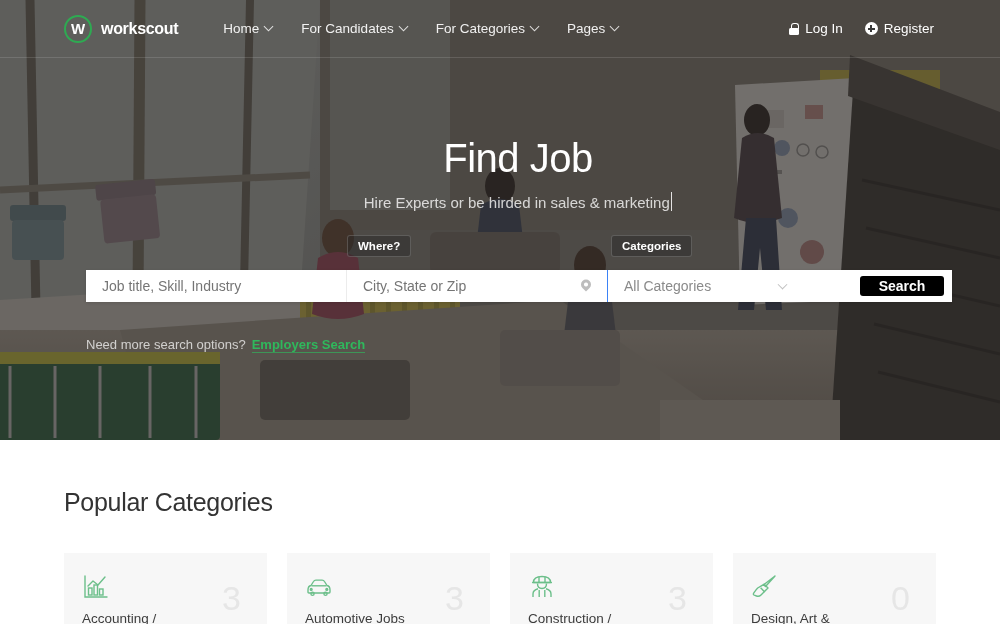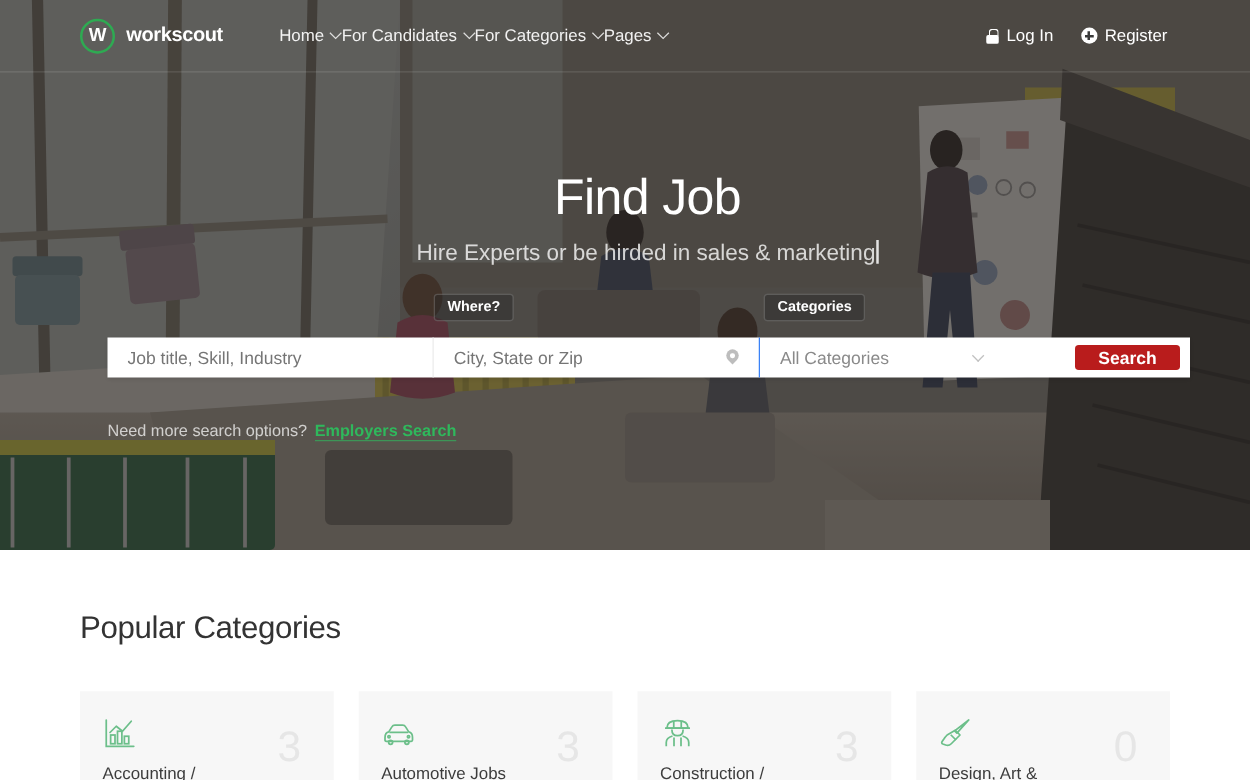--- a/index.html
+++ b/index.html
@@ -43,21 +43,21 @@
     width:28px; height:28px; border-radius:50%;
     border:2.5px solid #2eaa52;
     display:flex; align-items:center; justify-content:center;
     color:#fff; font-size:15px; font-weight:700;
     line-height:1;
   }
   .logo-text {
     color:#fff; font-size:16px; font-weight:700; letter-spacing:-0.3px;
   }
   .nav {
-    display:flex; align-items:center; 
+    display:flex; align-items:center; gap:28px;
     margin-left:45px;
   }
   .nav-item {
     display:flex; align-items:center; gap:6px;
     color:rgba(255,255,255,0.92);
     font-size:13.5px;
     cursor:pointer;
   }
   .chev { display:inline-block; width:8px; height:8px; position:relative; top:-2px; }
   .chev:after {
@@ -99,21 +99,21 @@
     position:absolute; z-index:20;
     left:86px; top:136px; right:50px;text-align:center;
   }
   .hero-title {
     color:#fff; font-size:40px; font-weight:400;
     letter-spacing:-0.5px; line-height:1.1;
   }
   .hero-sub {
     margin-top:12px;
     color:rgba(255,255,255,0.78);
-    font-size:18px; font-weight:300;
+    font-size:15px; font-weight:300;
   }
   .caret {
     display:inline-block; width:1.5px; height:19px;
     background:rgba(255,255,255,0.85);
     vertical-align:-3px; margin-left:1px;
   }
 
   
   .pill-row { position:absolute; z-index:21; top:235px; left:0; width:1000px; height:22px; }
   .pill {
@@ -160,21 +160,21 @@
   }
   .sel-chev {
     position:absolute; right:74px; top:50%;
     width:7px; height:7px;
     border-right:1.3px solid #c0c0c0;
     border-bottom:1.3px solid #c0c0c0;
     transform:translateY(-70%) rotate(45deg);
   }
   .search-btn {
     width:84px; margin:6px 8px 6px 0;
-    background:#b91c1c; color:#fff;
+    background:#000000; color:#fff;
     border:none; border-radius:3px;
     font-family:inherit; font-size:14px; font-weight:700;
     cursor:pointer;
   }
   .adv-row {
     position:absolute; z-index:21;
     left:86px; top:337px;
     font-size:13px; color:rgba(255,255,255,0.72);
   }
   .adv-link {

